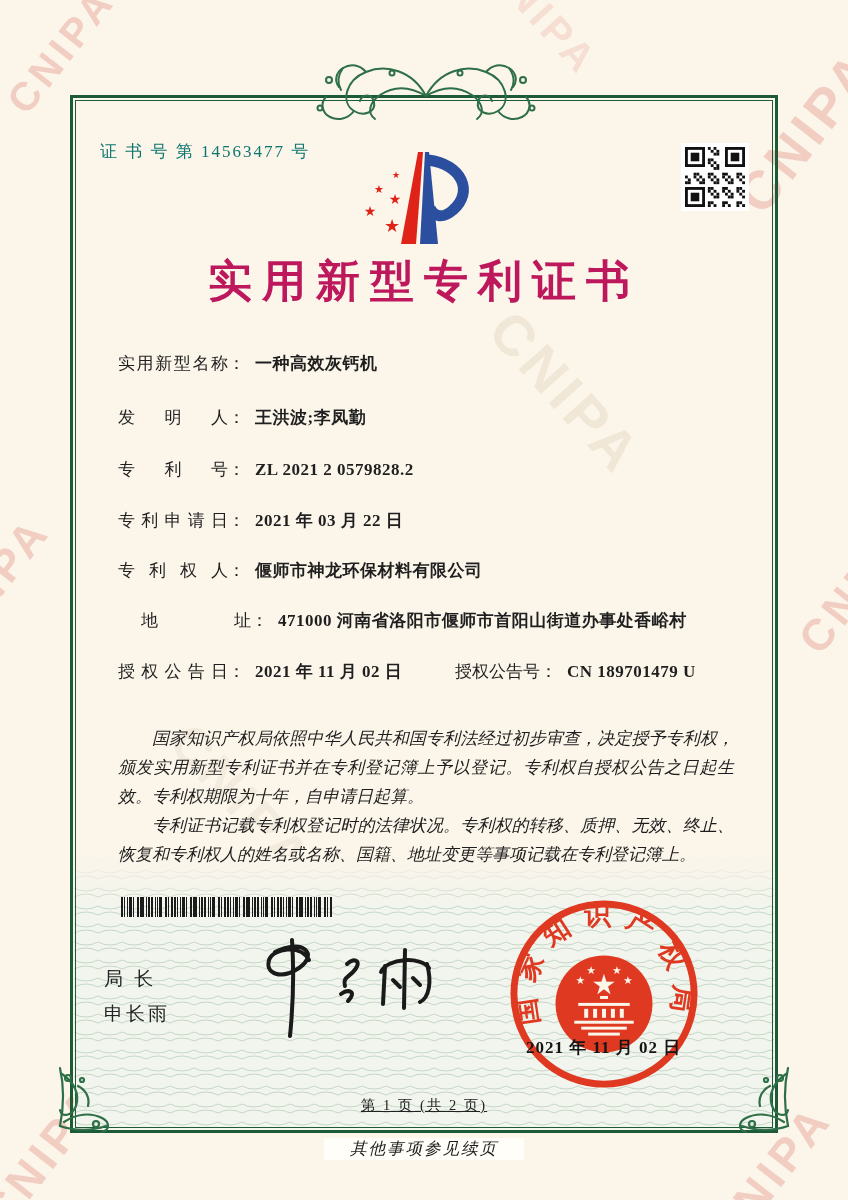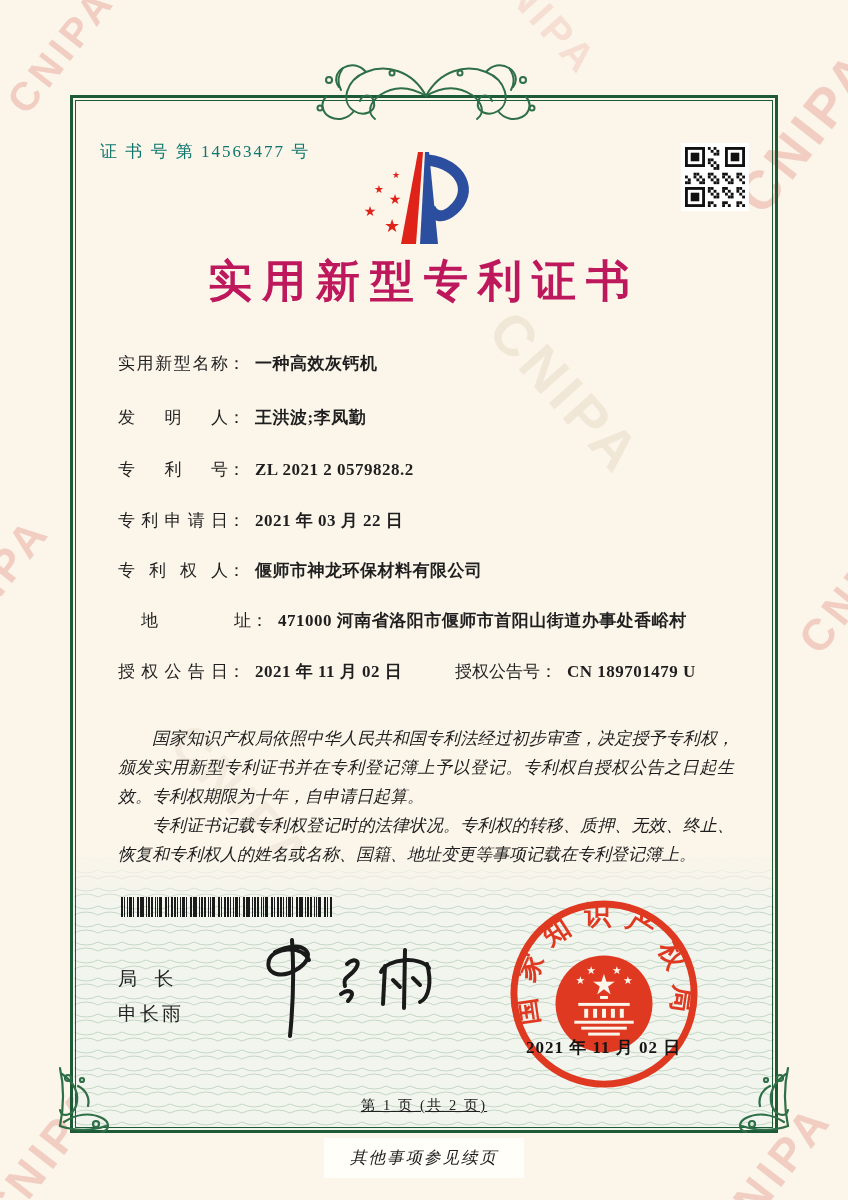--- a/index.html
+++ b/index.html
@@ -37,27 +37,27 @@
   .flabel{display:inline-block;width:110px;text-align:justify;text-align-last:justify;
           vertical-align:top;}
   .fcolon{display:inline-block;margin-right:10px;}
   .fvalue{letter-spacing:.5px;font-weight:bold;}
   .grant2{position:absolute;left:337px;top:0;}
 
   .body-par{left:118px;top:724px;width:616px;font-size:17px;line-height:29px;
             color:#1d1d1d;text-align:justify;font-style:italic;}
   .body-par p{margin:0;text-indent:2em;}
 
-  .director{left:118px;font-family:Liberation Mono, monospace;
+  .director{left:104px;font-family:Liberation Sans, sans-serif;
             font-size:19px;letter-spacing:3px;color:#222;}
 
   .seal-date{left:526px;top:1036px;font-size:17px;font-weight:600;letter-spacing:1px;color:#151515;}
   .page-info{left:0;top:1096px;width:100%;text-align:center;font-size:14.5px;letter-spacing:2px;color:#222;text-decoration:underline;}
   .footer-note{left:50%;top:1138px;transform:translateX(-50%);background:#fffef8;
-               padding:9px 26px;font-size:16.5px;font-style:italic;letter-spacing:2px;color:#1d1d1d;z-index:10;}
+               padding:0 26px;font-size:16.5px;font-style:italic;letter-spacing:2px;color:#1d1d1d;z-index:10;}
 </style>
 </head>
 <body>
 
 <div class="page">
 
   <span class="wm wm-pink" style="left:-12px;top:28px;font-size:40px;transform:rotate(-52deg);">CNIPA</span>
   <span class="wm wm-pink" style="left:468px;top:-8px;font-size:40px;transform:rotate(48deg);opacity:.6;">CNIPA</span>
   <span class="wm wm-pink" style="left:712px;top:100px;font-size:54px;transform:rotate(-52deg);">CNIPA</span>
   <span class="wm wm-pink" style="left:778px;top:560px;font-size:44px;transform:rotate(-52deg);">CNIPA</span>

